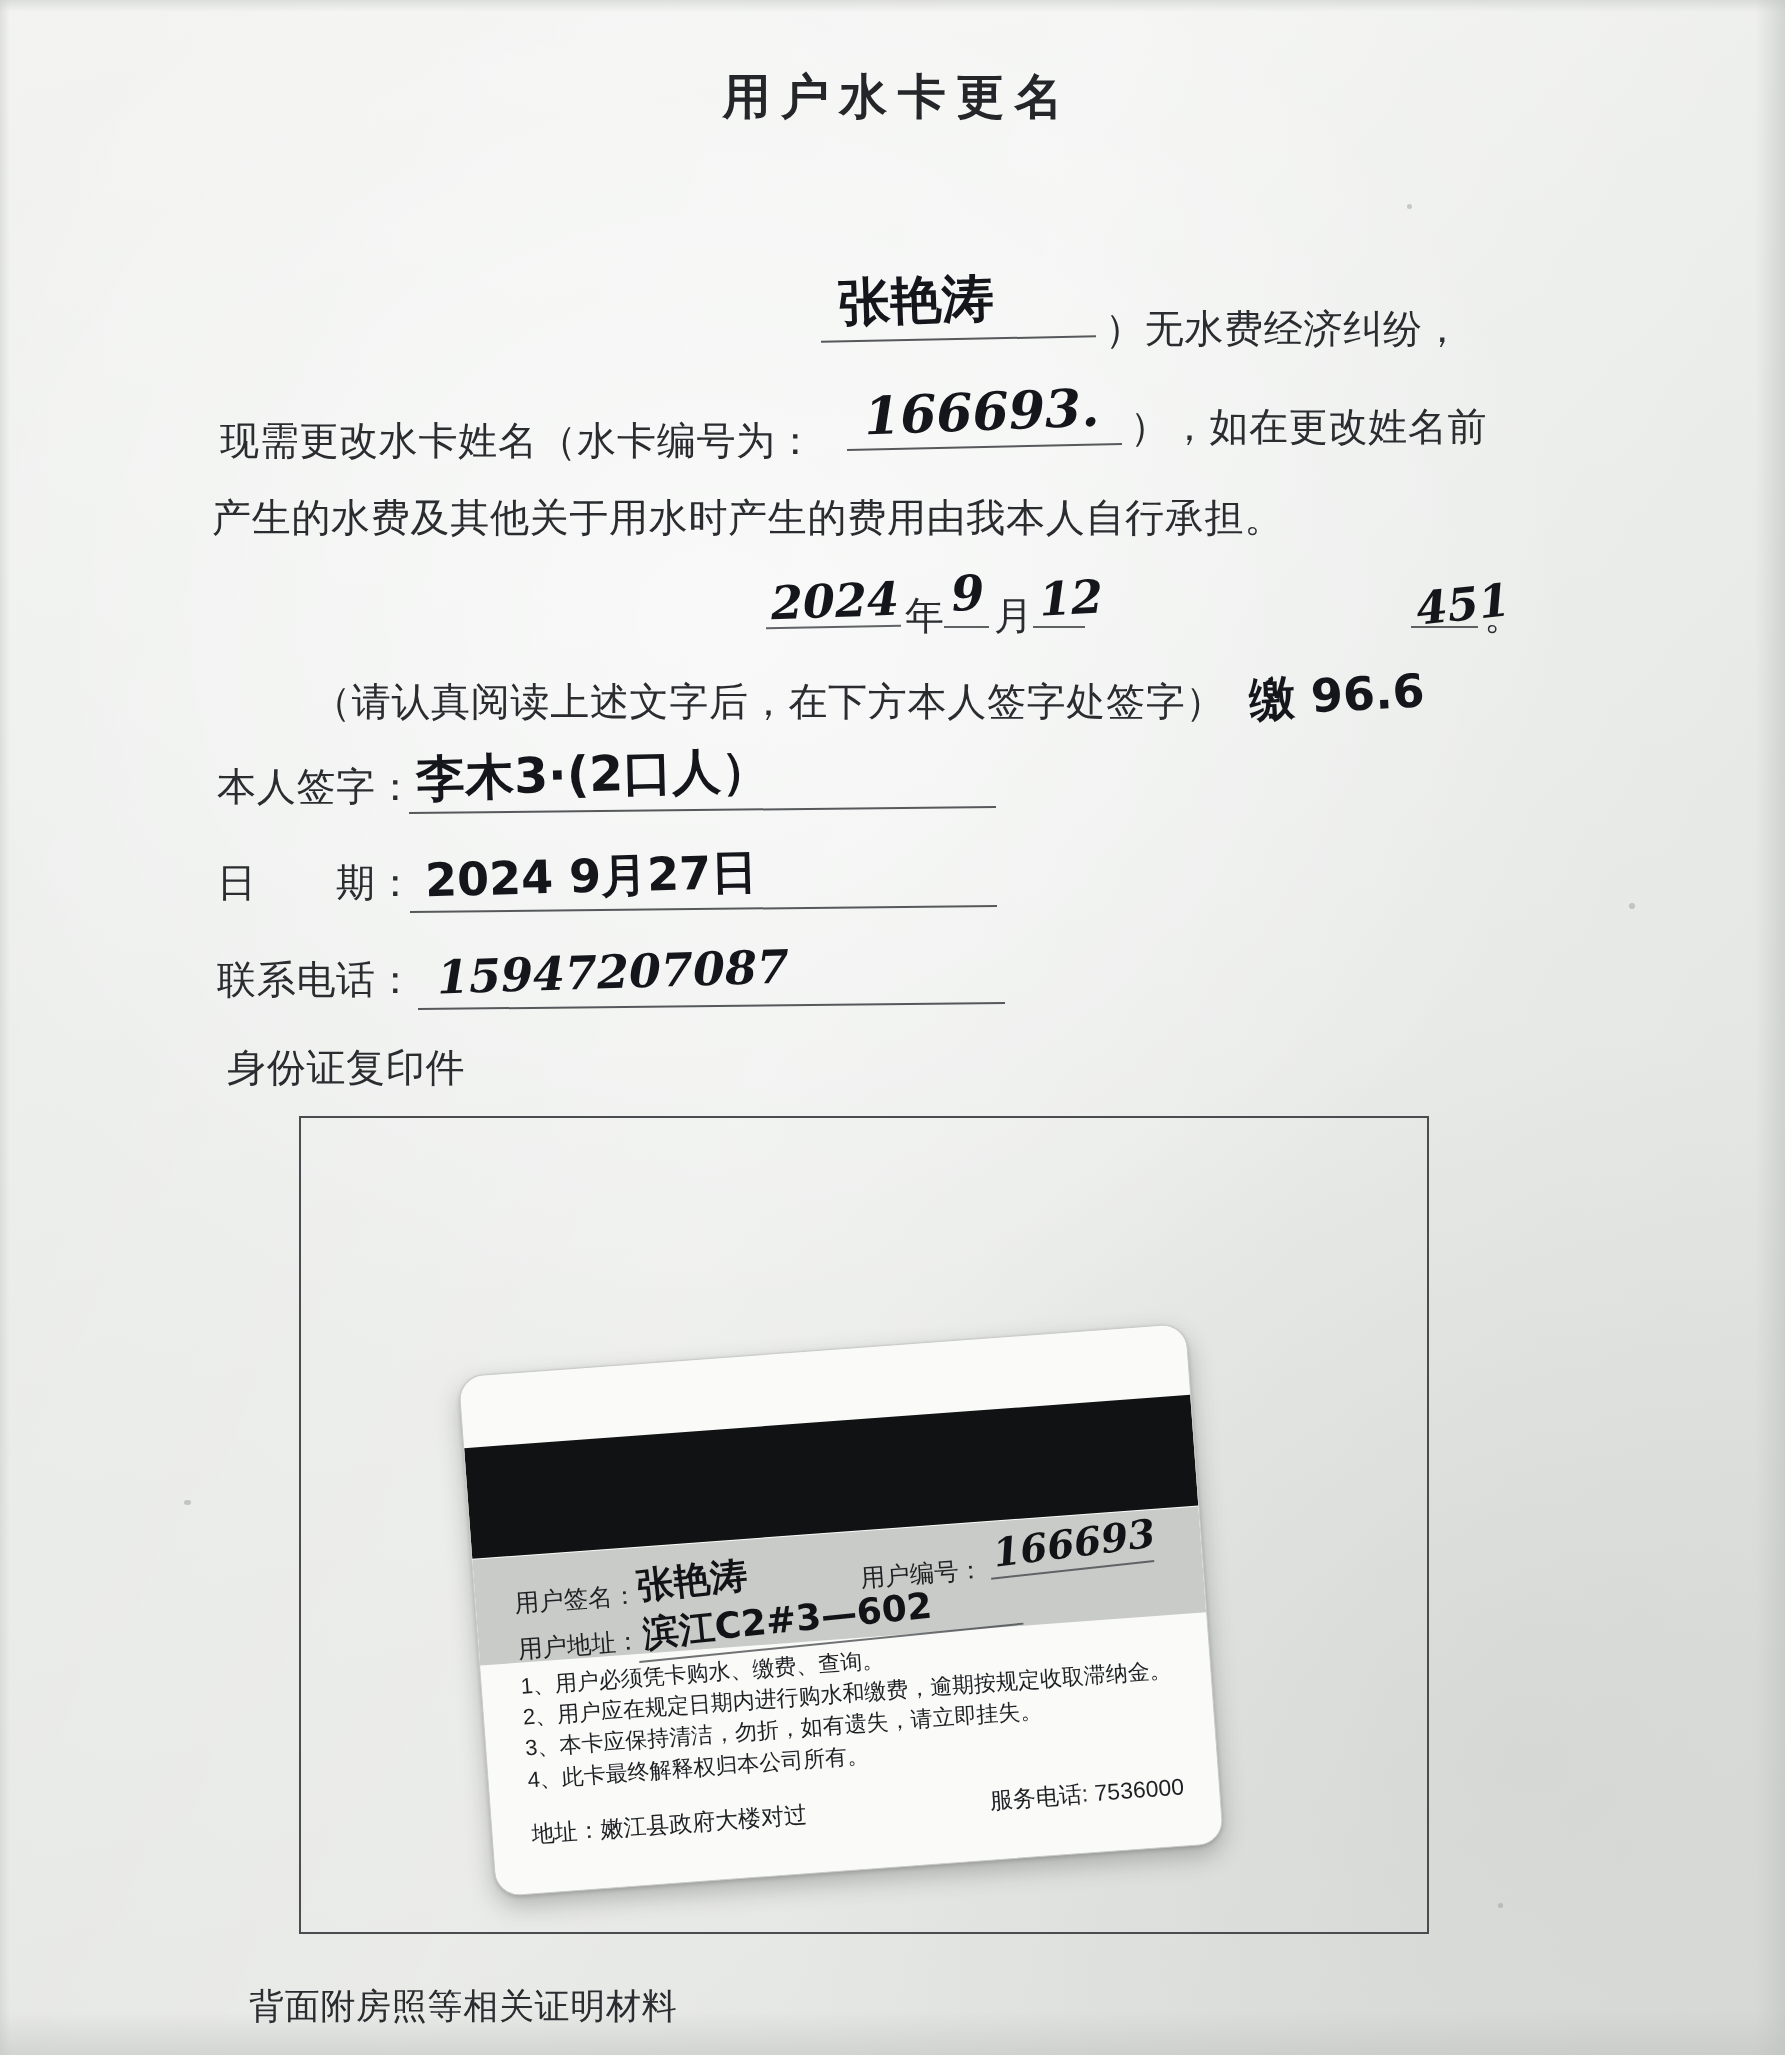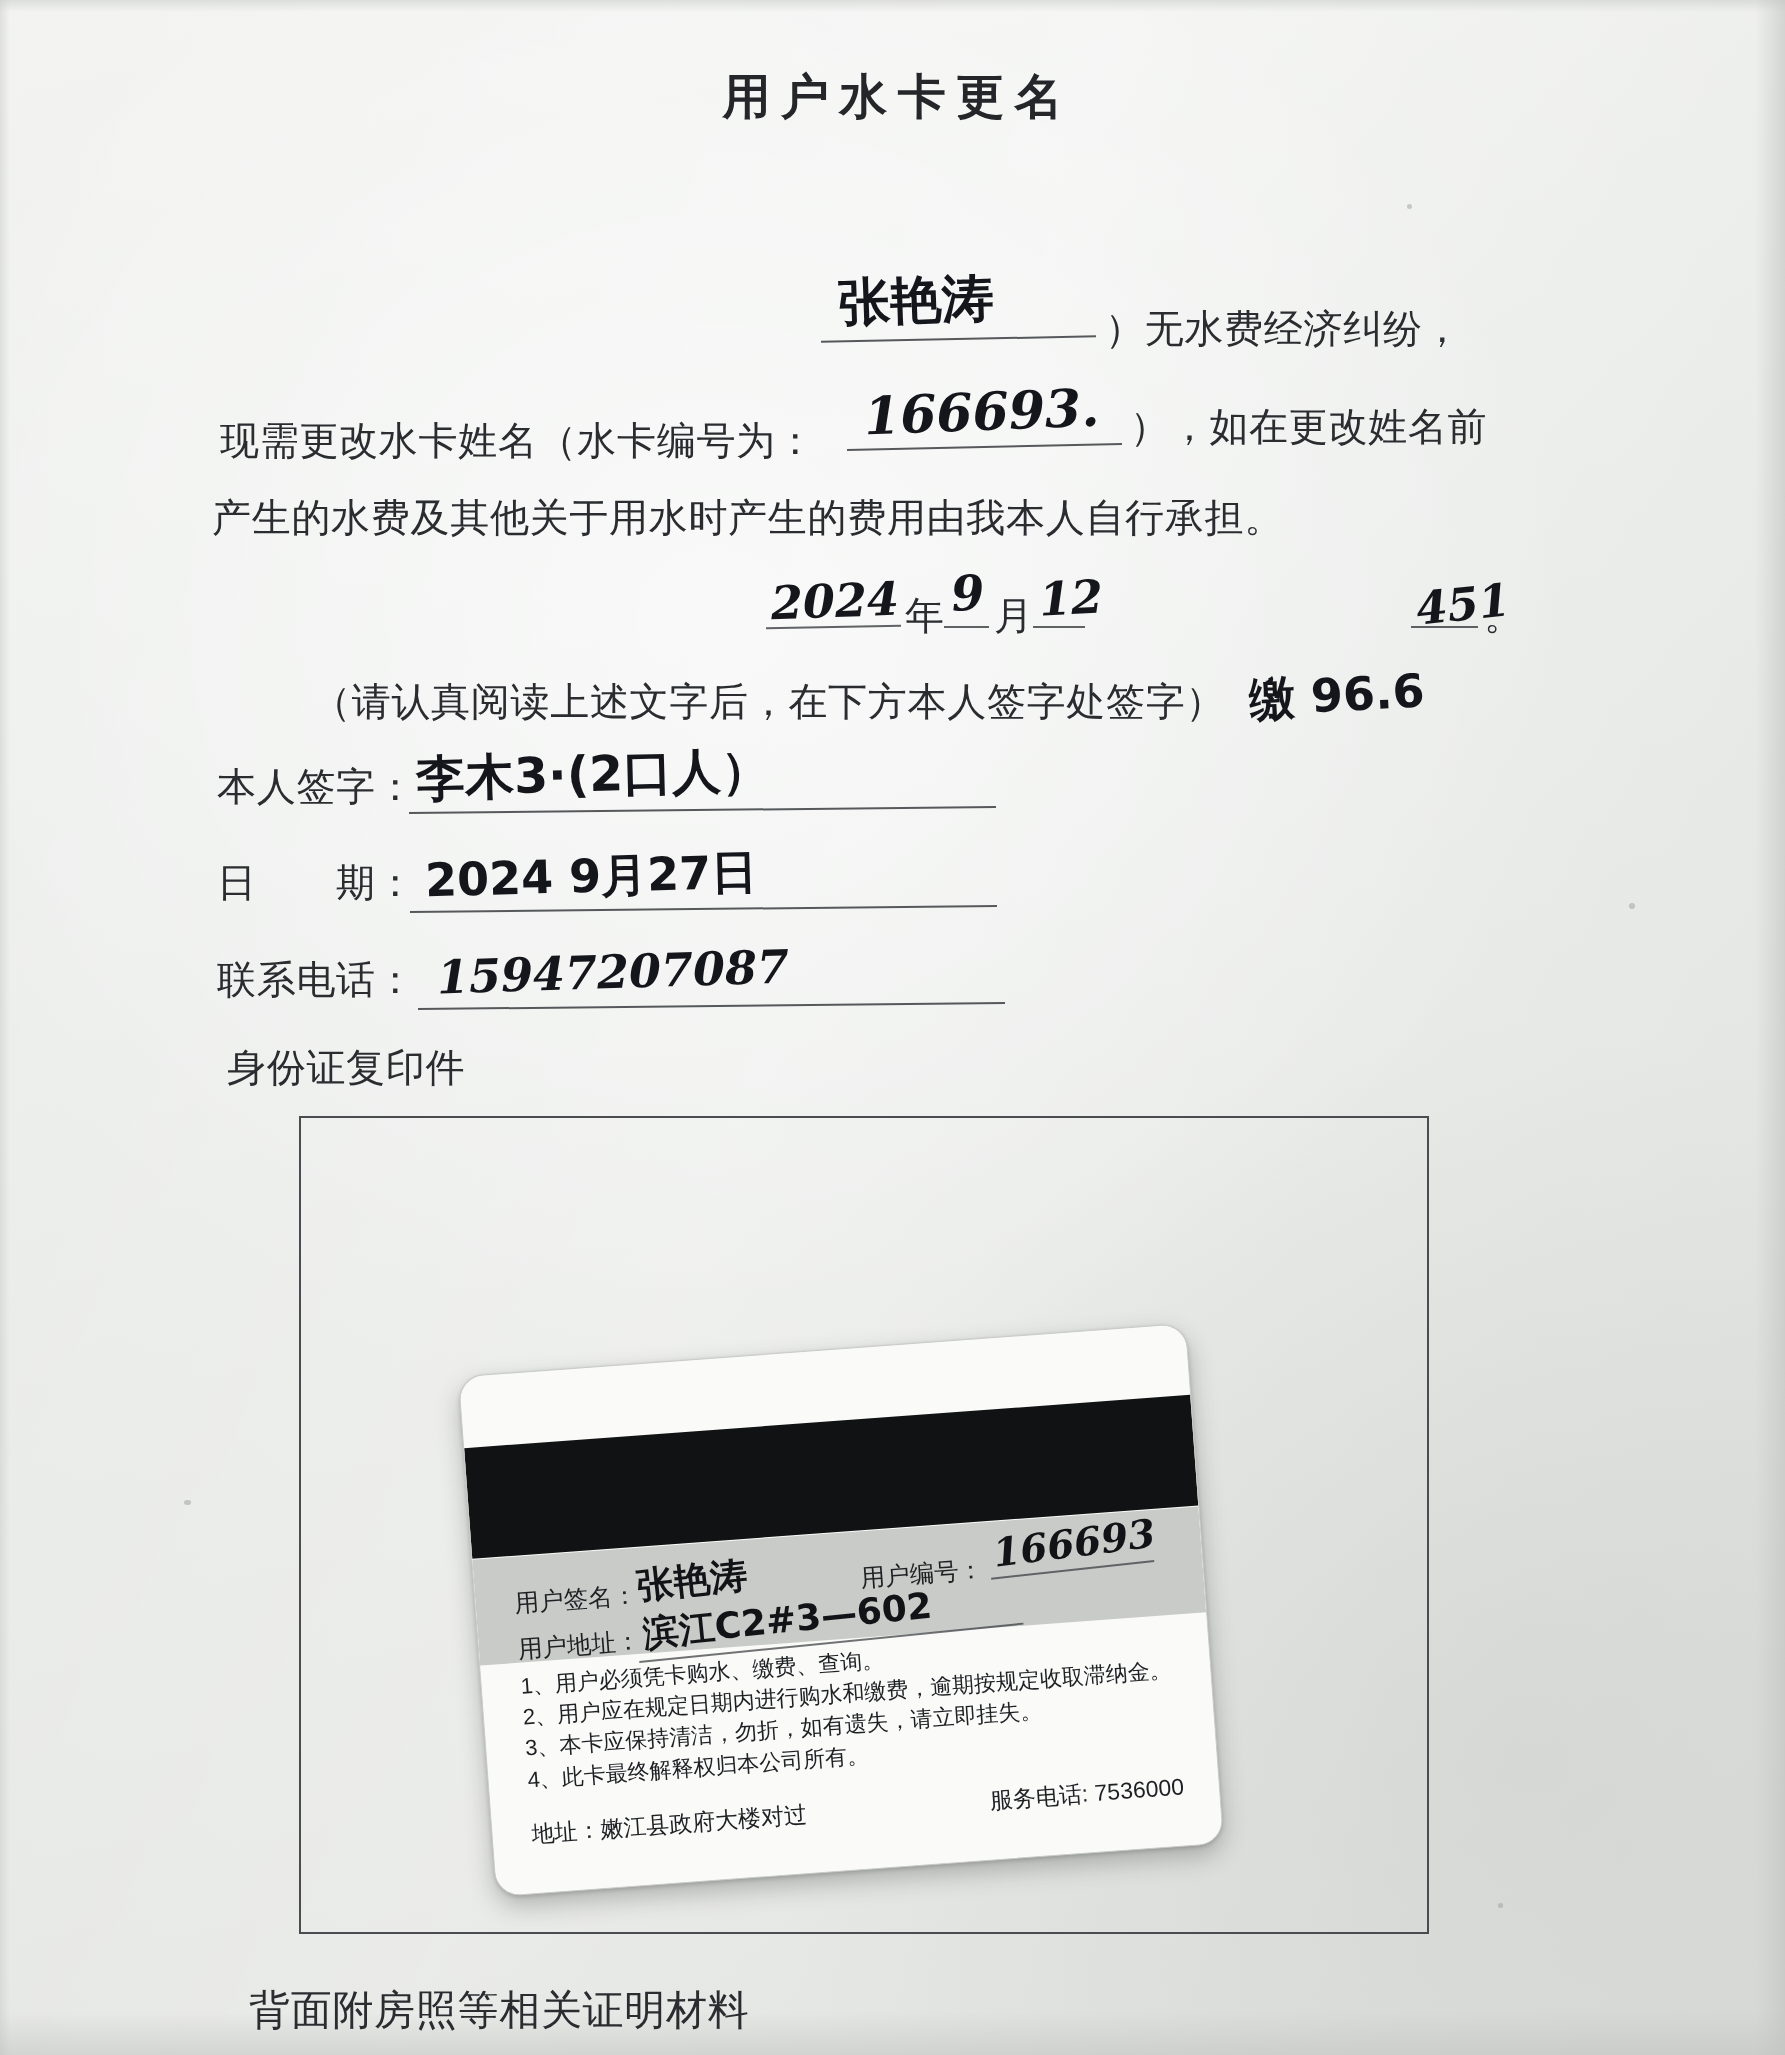--- a/index.html
+++ b/index.html
@@ -69,21 +69,21 @@
   }
   .ptext {
     position: absolute;
     font-size: 39px;
     color: #2a2c30;
     white-space: nowrap;
     font-family: "Liberation Serif", serif;
     letter-spacing: 0.7px;
   }
   .small-note {
-    font-size: 41px;
+    font-size: 35px;
   }
 
   
   .hand {
     position: absolute;
     font-family: "DejaVu Serif", serif;
     color: #14161c;
     white-space: nowrap;
     font-weight: 700;
     font-style: italic;

